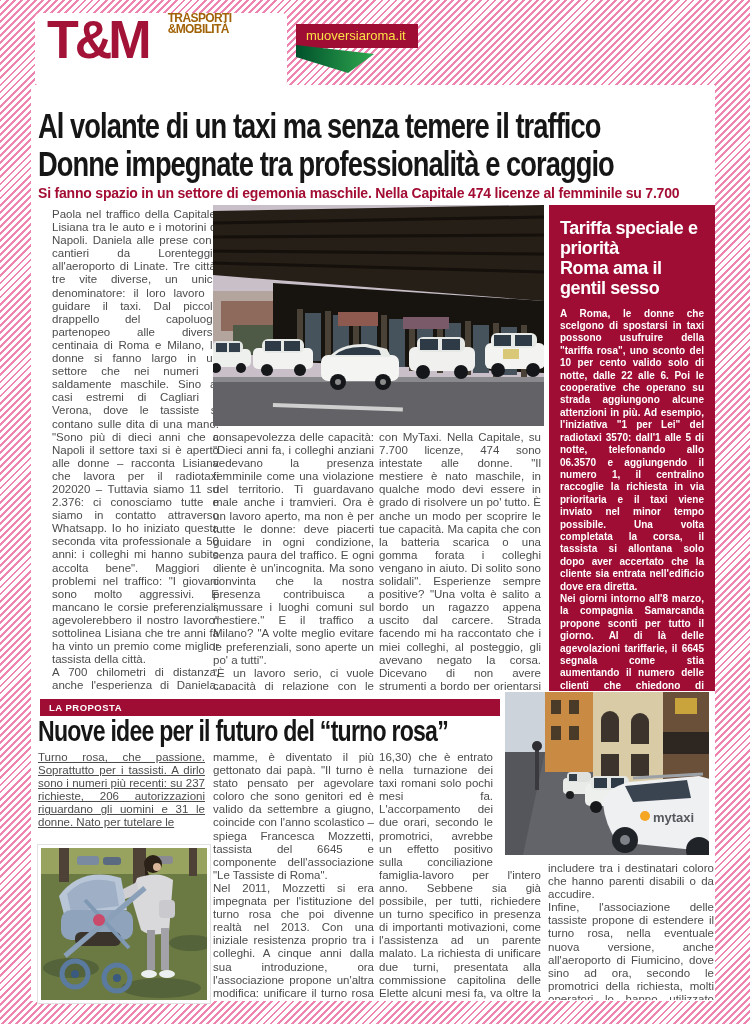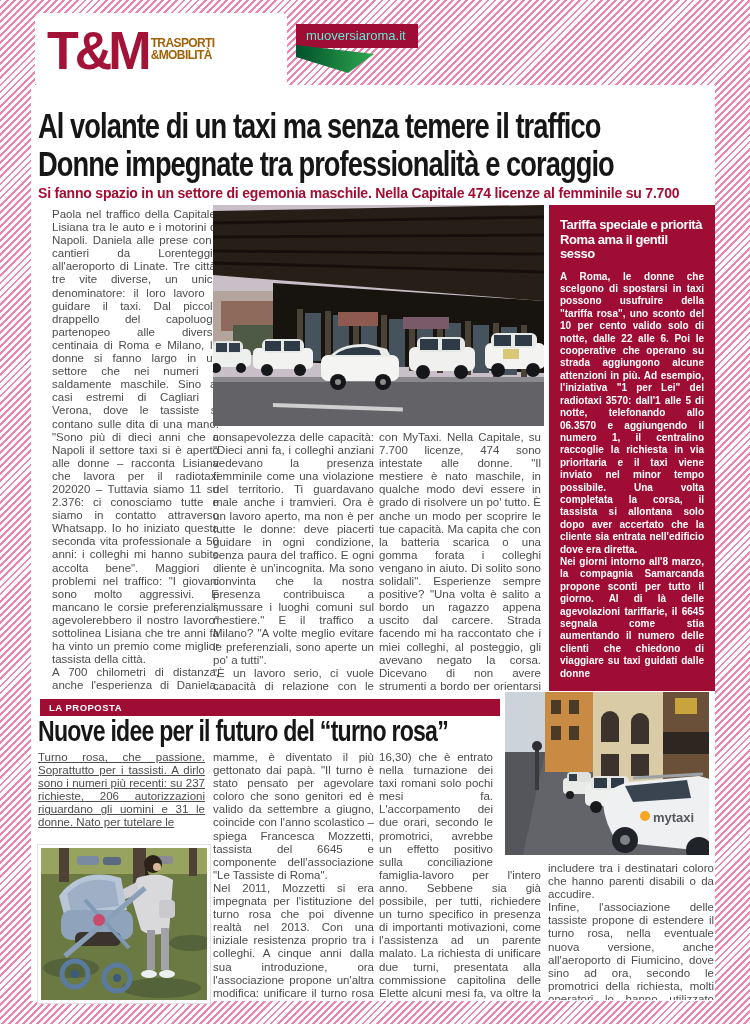--- a/index.html
+++ b/index.html
@@ -4,44 +4,44 @@
 <style>
   html,body{margin:0;padding:0;}
   body{width:750px;height:1024px;font-family:"Liberation Sans",sans-serif;overflow:hidden;}
   .page{position:relative;width:750px;height:1024px;
         background:repeating-linear-gradient(-45deg,#ffffff 0 3px,#ee84b0 3px 5px);}
   .white-area{position:absolute;left:31px;top:85px;width:684px;height:916px;background:#ffffff;}
   .abs{position:absolute;}
 
   
   .logo-card{left:35px;top:13px;width:252px;height:73px;background:#fff;border-radius:5px;
-             display:flex;align-items:center;gap:3px;padding-left:12px;box-sizing:border-box;}
+             display:flex;align-items:flex-start;gap:20px;padding-left:12px;box-sizing:border-box;}
   .logo-tm{font-size:52px;font-weight:bold;color:#a21337;letter-spacing:-4px;line-height:1;transform:scaleY(1.04);}
   .logo-sub{font-size:12px;font-weight:bold;color:#a16207;line-height:0.95;letter-spacing:-0.6px;white-space:pre-line;}
-  .site-badge{left:296px;top:24px;background:#9f0c34;color:#5eead4;font-size:13px;padding:4px 12px 5px 10px;}
+  .site-badge{left:296px;top:24px;background:#9f0c34;color:#fde047;font-size:13px;padding:4px 12px 5px 10px;}
   .ribbon{left:296px;top:45px;}
 
   
   .kicker{height:17px;background:#9f0c34;color:#fff;font-size:9.5px;font-weight:bold;
           letter-spacing:.5px;line-height:17px;padding-left:9px;box-sizing:border-box;overflow:hidden;}
 
   
   .headline{font-weight:bold;color:#161616;white-space:pre-line;transform-origin:left top;}
   .h1{left:38px;top:107px;width:866px;font-size:35px;line-height:1.08;letter-spacing:-1.2px;transform:scaleX(0.78);}
   .h2{left:38px;top:714px;width:600px;font-size:30px;letter-spacing:-1px;transform:scaleX(0.77);}
   .subhead{left:38px;top:185px;width:676px;color:#a30d33;font-weight:bold;font-size:14px;letter-spacing:-0.2px;}
 
   
   .col{font-size:11.5px;line-height:13.1px;color:#4c4c4c;text-align:justify;overflow:hidden;}
   .col .txt{white-space:pre-line;}
 
   
   .sidebar{left:549px;top:205px;width:166px;height:486px;background:#9f0c34;box-sizing:border-box;
            padding:13px 11px;overflow:hidden;}
-  .sb-title{color:#fff;font-weight:bold;font-size:13px;line-height:1.12;letter-spacing:-0.4px;
+  .sb-title{color:#fff;font-weight:bold;font-size:18px;line-height:1.12;letter-spacing:-0.4px;
             white-space:pre-line;margin-bottom:9px;}
   .sb-body{color:#fff;font-weight:bold;font-size:10px;line-height:12.4px;text-align:justify;}
   .sb-body .txt{white-space:pre-line;}
 
   
   .photo{overflow:hidden;background:#ddd;}
   .photo svg{display:block;}
   .framed{border:3px solid #fff;outline:1px solid #e2e2e2;box-sizing:border-box;}
   .wrapR{float:right;width:48px;height:106px;}
 </style>

